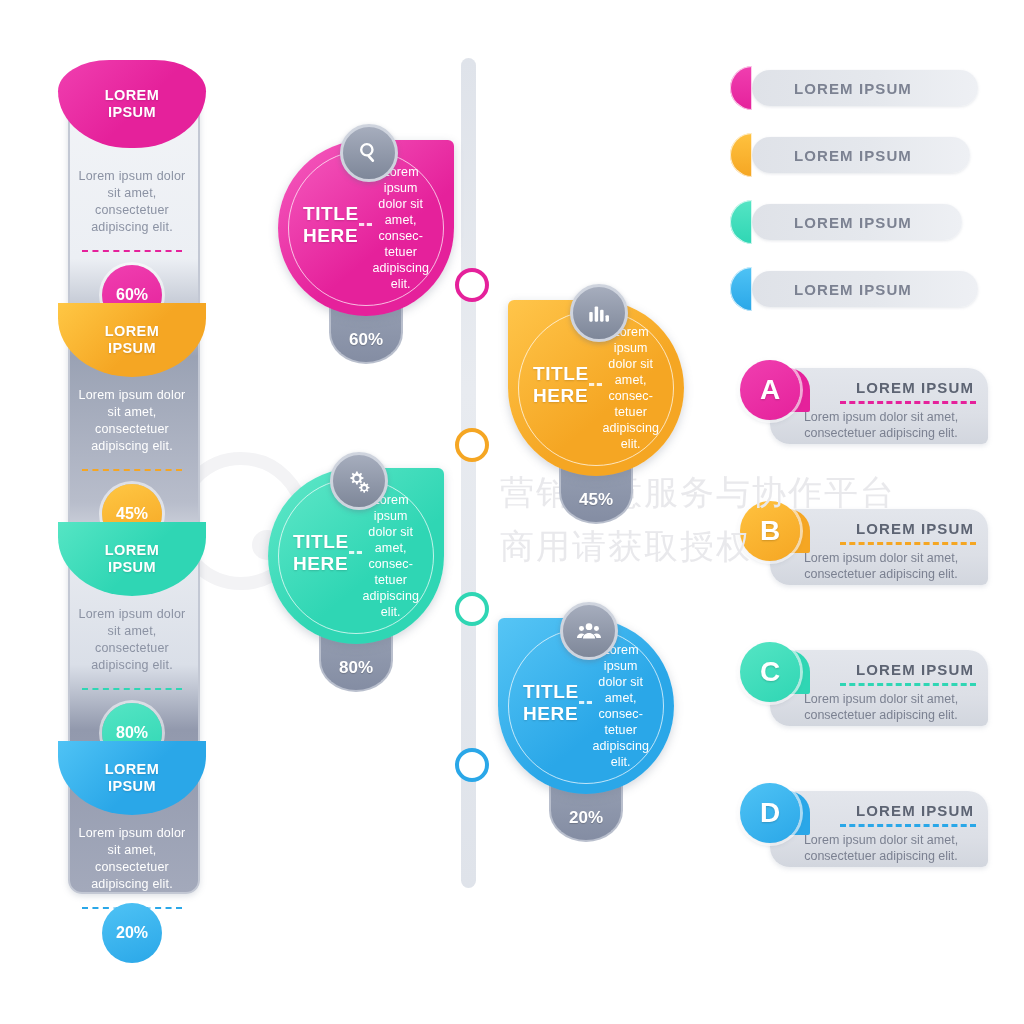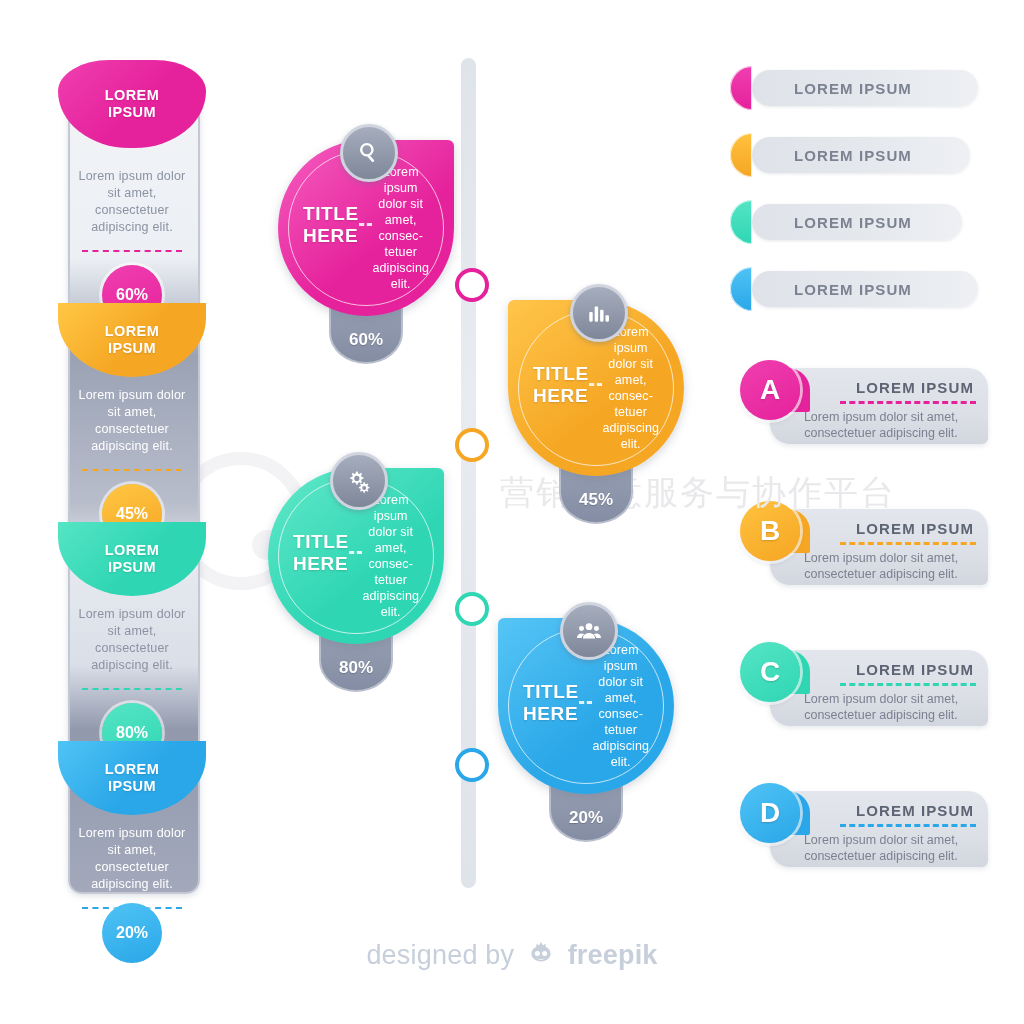--- a/index.html
+++ b/index.html
@@ -197,20 +197,21 @@
 </style>
 </head>
 <body>
 
 <div class="stage">
 
   <div class="wm-ring"></div>
   <div class="wm-dot"></div>
   <div class="watermark">
     <div>营销创意服务与协作平台</div>
+    <div>商用请获取授权</div>
   </div>
 
   <div class="leftcol">
     <div class="lc-frame" id="lc-frame"></div>
     <div id="lc-overlay">
         <div class="lc-cap top" style="top: 0px; background: linear-gradient(135deg, rgb(240, 63, 176) 0%, rgb(229, 33, 155) 55%, rgb(229, 33, 155) 100%);">
           <span style="white-space: pre-line;">LOREM
 IPSUM</span>
         </div>
         <div class="lc-body" style="top: 108px; color: rgb(139, 146, 163);">Lorem ipsum dolor sit amet, consectetuer adipiscing elit.</div>
@@ -391,30 +392,18 @@
         </div>
         <div class="lcard-mark">
           <div class="lcard-tail" style="background: rgb(42, 167, 232);"></div>
           <div class="lcard-circle" style="background: linear-gradient(150deg, rgb(79, 195, 245) 0%, rgb(42, 167, 232) 100%);">
             <span>D</span>
           </div>
         </div>
       </div>
     </div>
 
-  <div class="footer">
-    <span>designed by</span>
-    <span class="crown">
-      <svg width="30" height="26" viewBox="0 0 30 26" fill="#c7cfdb">
-        <path d="M15 0 l2.2 3.6 L19.4 1.6 l0.4 3.3 C22.6 6 24.6 8.4 24.6 11.6 c0 4.6-4.3 7.8-9.6 7.8 s-9.6-3.2-9.6-7.8 c0-3.2 2-5.6 4.8-6.7 l0.4-3.3 L12.8 3.6 z"></path>
-        <circle cx="11.4" cy="11.6" r="2.5" fill="#ffffff"></circle>
-        <circle cx="18.6" cy="11.6" r="2.5" fill="#ffffff"></circle>
-        <path d="M11 16 q4 2.6 8 0 q-4 4-8 0z" fill="#ffffff"></path>
-      </svg>
-    </span>
-    <span class="brand">freepik</span>
-  </div>
 
 <div class="tl-node" style="left: 455px; top: 268px; border-color: rgb(229, 33, 155);"></div>
     <div class="tl-node" style="left: 455px; top: 428px; border-color: rgb(245, 166, 35);"></div>
     <div class="tl-node" style="left: 455px; top: 592px; border-color: rgb(47, 214, 180);"></div>
     <div class="tl-node" style="left: 455px; top: 748px; border-color: rgb(42, 167, 232);"></div>
   </div>
 
 </body></html>

